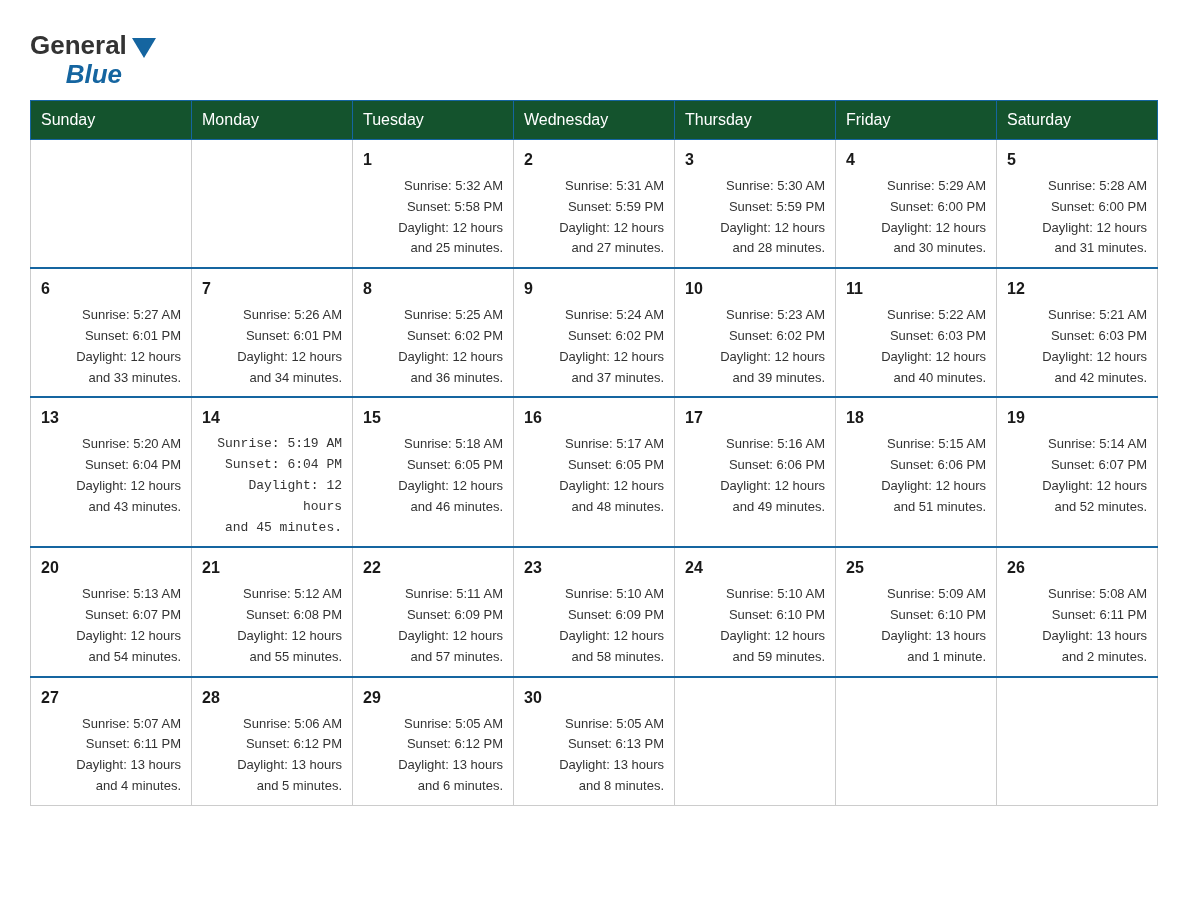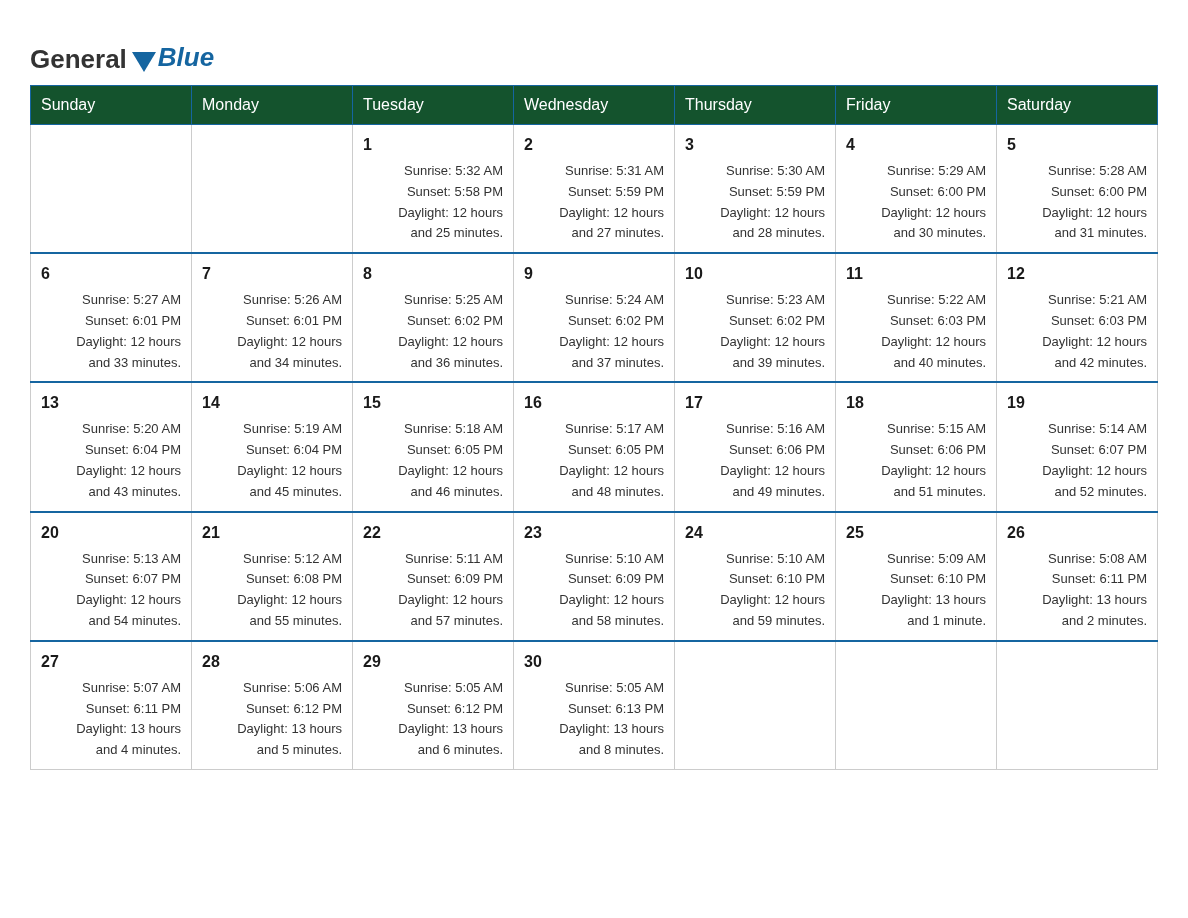--- a/index.html
+++ b/index.html
@@ -11,23 +11,23 @@
       padding: 20px 30px;
     }
     .header {
       display: flex;
       justify-content: space-between;
       align-items: flex-start;
       margin-bottom: 10px;
     }
     .logo {
       display: flex;
-      flex-direction: row;
-      align-items: flex-start;
-      margin-top: 24px;
+      flex-direction: column;
+      align-items: center;
+      margin-top: 10px;
     }
     .logo-general {
       font-size: 26px;
       font-weight: bold;
       color: #333;
     }
     .logo-triangle {
       width: 0;
       height: 0;
       border-left: 12px solid transparent;
@@ -233,21 +233,21 @@
       <tr>
         <td>
           <span class="day-number">13</span>
           <div class="day-info" style="white-space: pre-line;">Sunrise: 5:20 AM
 Sunset: 6:04 PM
 Daylight: 12 hours
 and 43 minutes.</div>
         </td>
         <td>
           <span class="day-number">14</span>
-          <div class="day-info" style="white-space: pre-line;">Sunrise: 5:19 AM
+          <div class="day-info" style="white-space: pre-line; font-family: Liberation Mono, monospace;">Sunrise: 5:19 AM
 Sunset: 6:04 PM
 Daylight: 12 hours
 and 45 minutes.</div>
         </td>
         <td>
           <span class="day-number">15</span>
           <div class="day-info" style="white-space: pre-line;">Sunrise: 5:18 AM
 Sunset: 6:05 PM
 Daylight: 12 hours
 and 46 minutes.</div>

